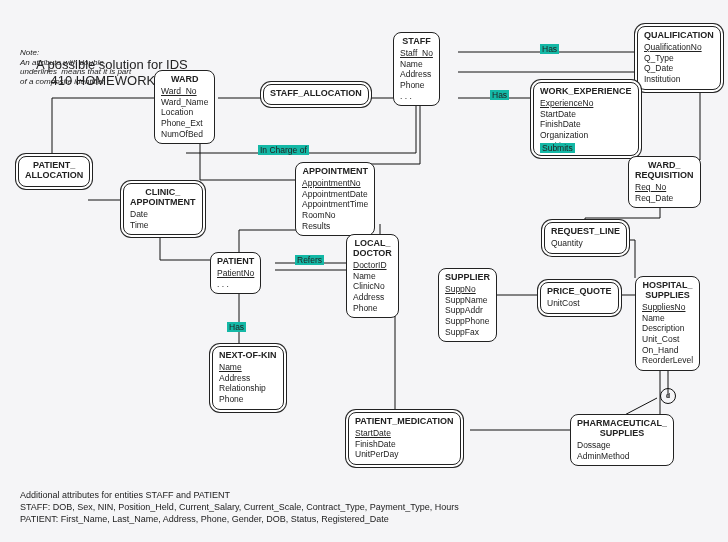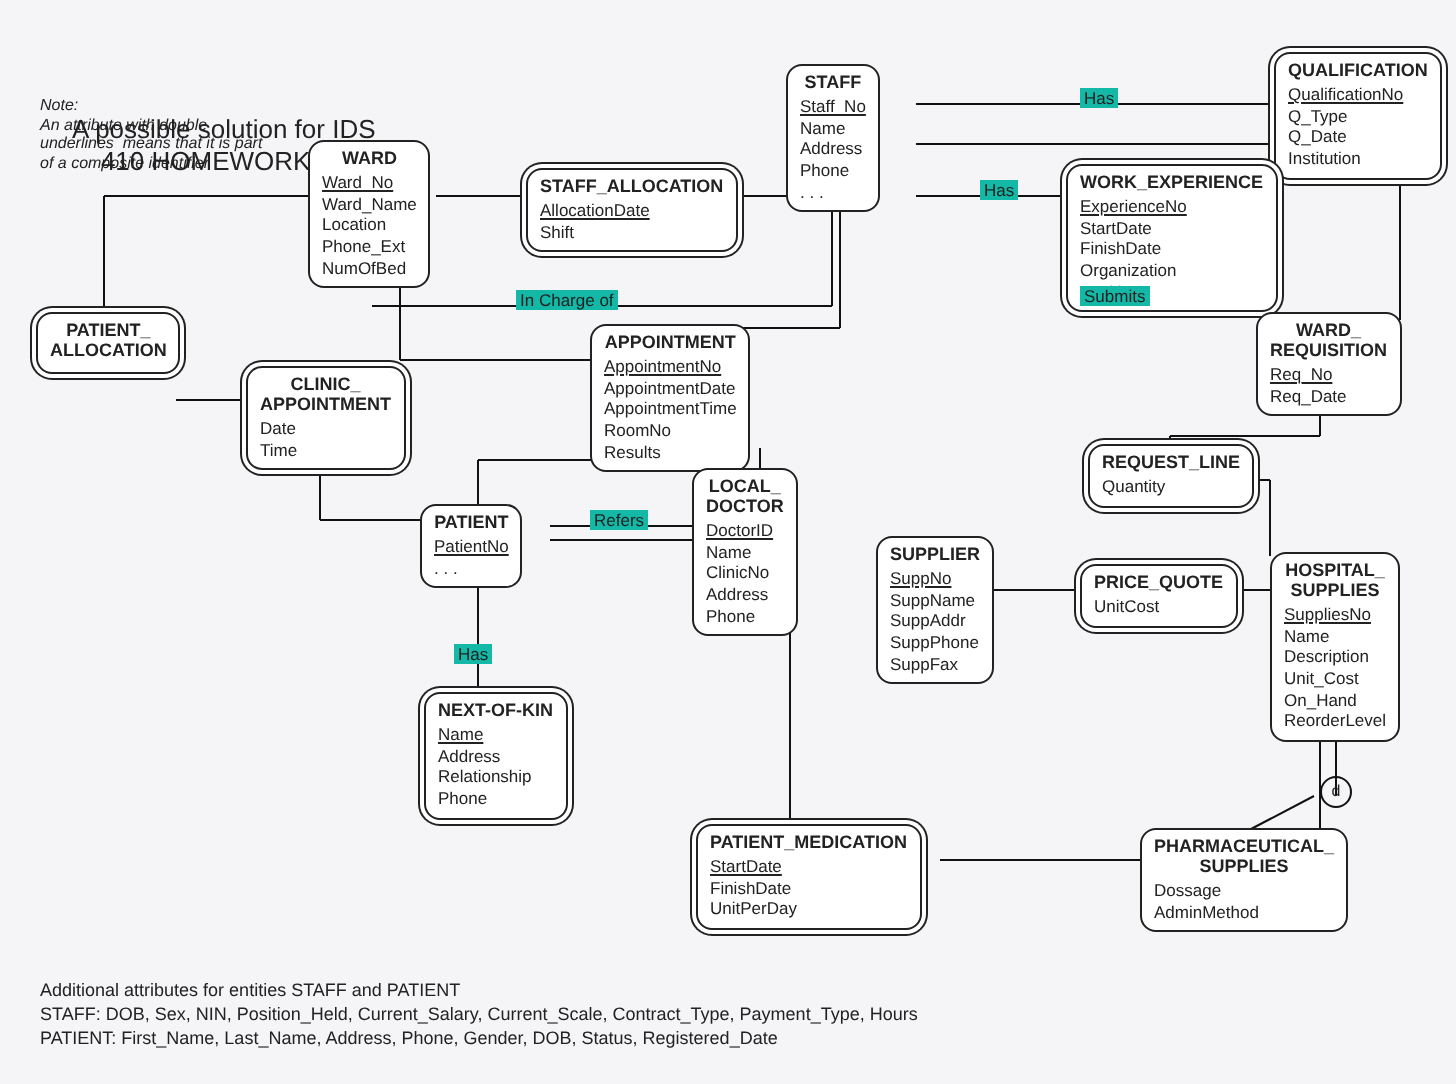--- a/index.html
+++ b/index.html
@@ -93,24 +93,20 @@
       <div class="key">Ward_No</div>
       <div>Ward_Name</div>
       <div>Location</div>
       <div>Phone_Ext</div>
       <div>NumOfBed</div>
     </div>
 </div>
 
 <div class="entity dbl" style="top:84px;left:263px">
   <div class="ename">STAFF_ALLOCATION</div>
-  <div class="attrs">
-      <div class="key">AllocationDate</div>
-      <div>Shift</div>
-    </div>
 </div>
 
 <div class="entity" style="top:32px;left:393px">
   <div class="ename">STAFF</div>
   <div class="attrs">
       <div class="key">Staff_No</div>
       <div>Name</div>
       <div>Address</div>
       <div>Phone</div>
       <div>. . .</div>

